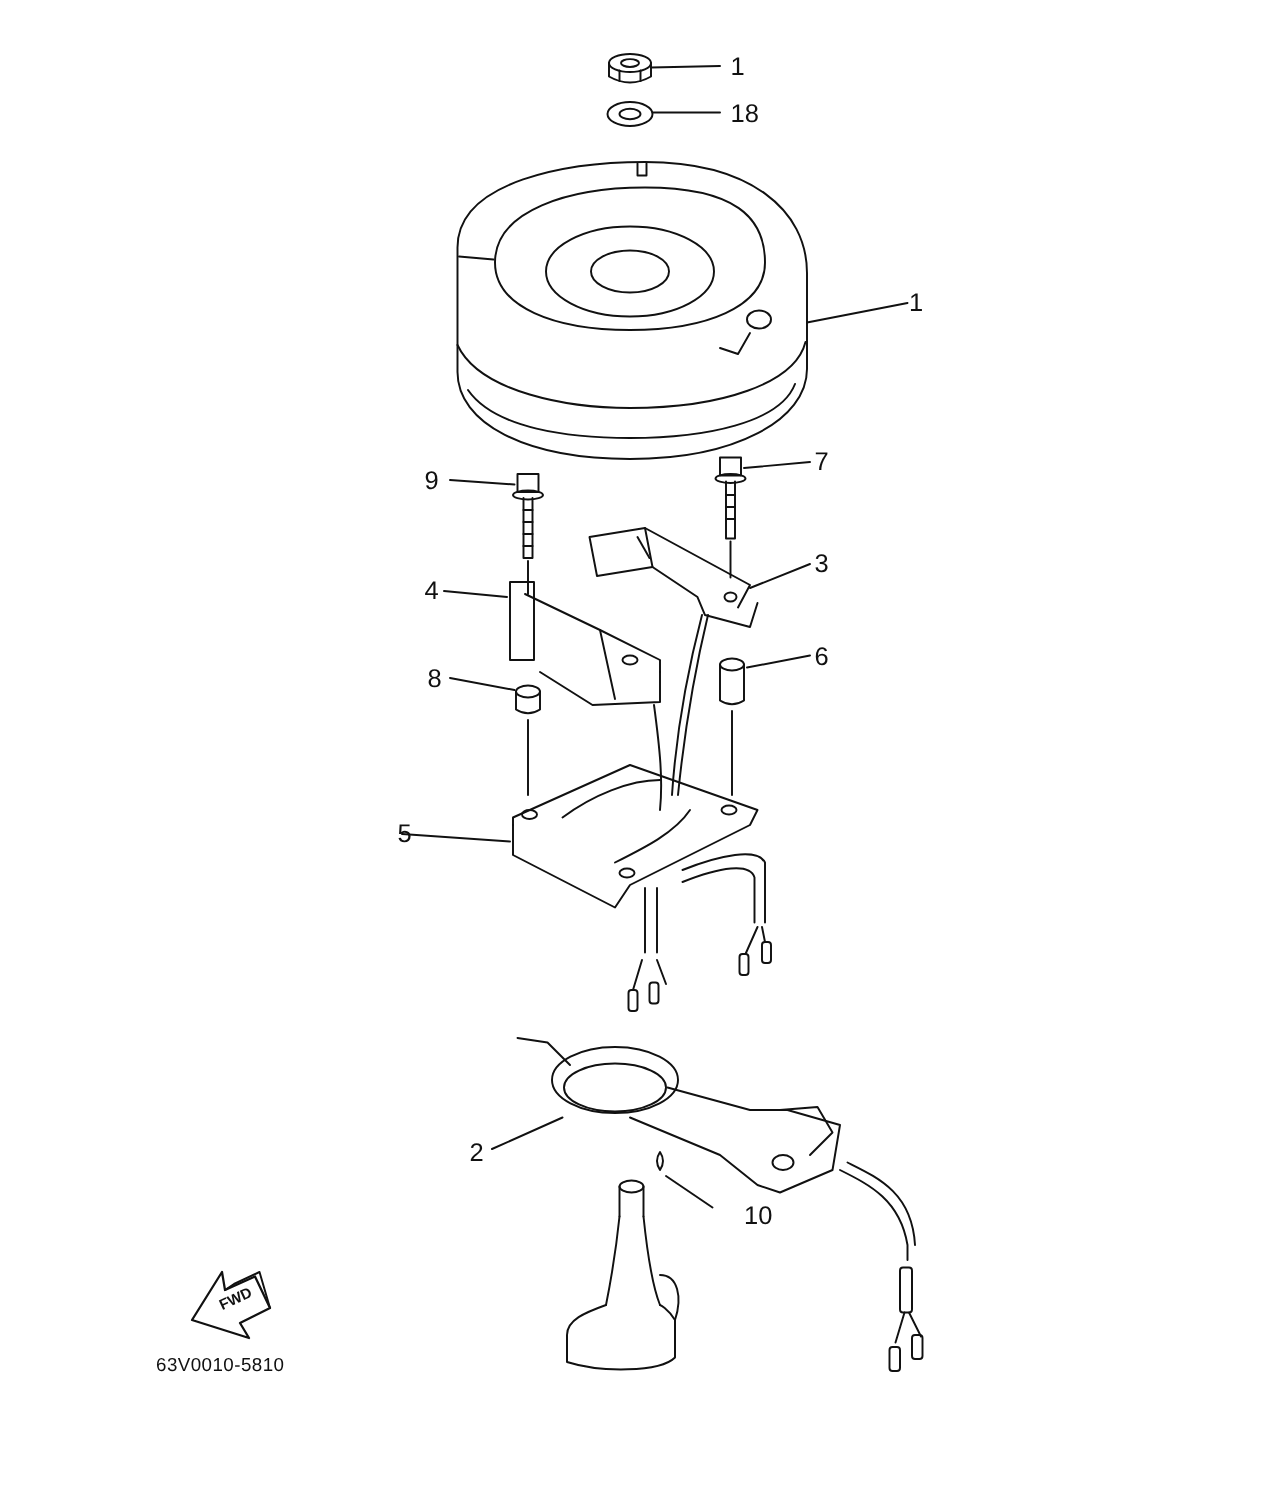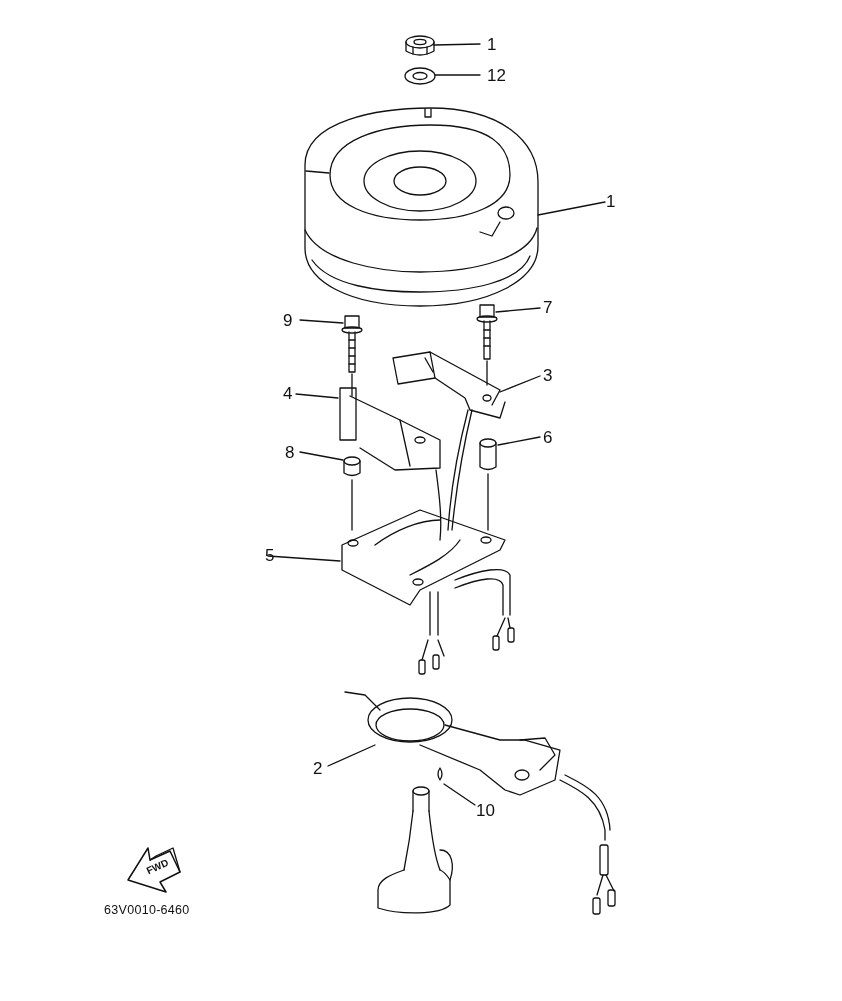--- a/index.html
+++ b/index.html
@@ -149,26 +149,26 @@
     <path d="M440 850 C452 850 455 865 450 880"></path>
   </g>
 
   <g>
     <path d="M128 880 L148 848 L150 860 L170 851 L180 872 L160 882 L166 892 Z" stroke-width="1.5"></path>
     <path d="M150 860 L156 856 L173 848 L180 872"></path>
   </g>
 </svg>
 
 <span class="lbl" style="left:487px;top:36px;">1</span>
-<span class="lbl" style="left:487px;top:67px;">12</span>
+<span class="lbl" style="left:487px;top:67px;">18</span>
 <span class="lbl" style="left:606px;top:193px;">1</span>
 <span class="lbl" style="left:283px;top:312px;">9</span>
 <span class="lbl" style="left:543px;top:299px;">7</span>
 <span class="lbl" style="left:543px;top:367px;">3</span>
 <span class="lbl" style="left:283px;top:385px;">4</span>
 <span class="lbl" style="left:543px;top:429px;">6</span>
 <span class="lbl" style="left:285px;top:444px;">8</span>
 <span class="lbl" style="left:265px;top:547px;">5</span>
 <span class="lbl" style="left:313px;top:760px;">2</span>
-<span class="lbl" style="left:476px;top:802px;">10</span>
+<span class="lbl" style="left:496px;top:802px;">10</span>
 
 <span class="lbl" style="left:146px;top:858px;font-size:10px;font-weight:bold;transform:rotate(-25deg);">FWD</span>
-<span class="lbl code">63V0010-6460</span>
+<span class="lbl code">63V0010-5810</span>
 
 </body></html>

